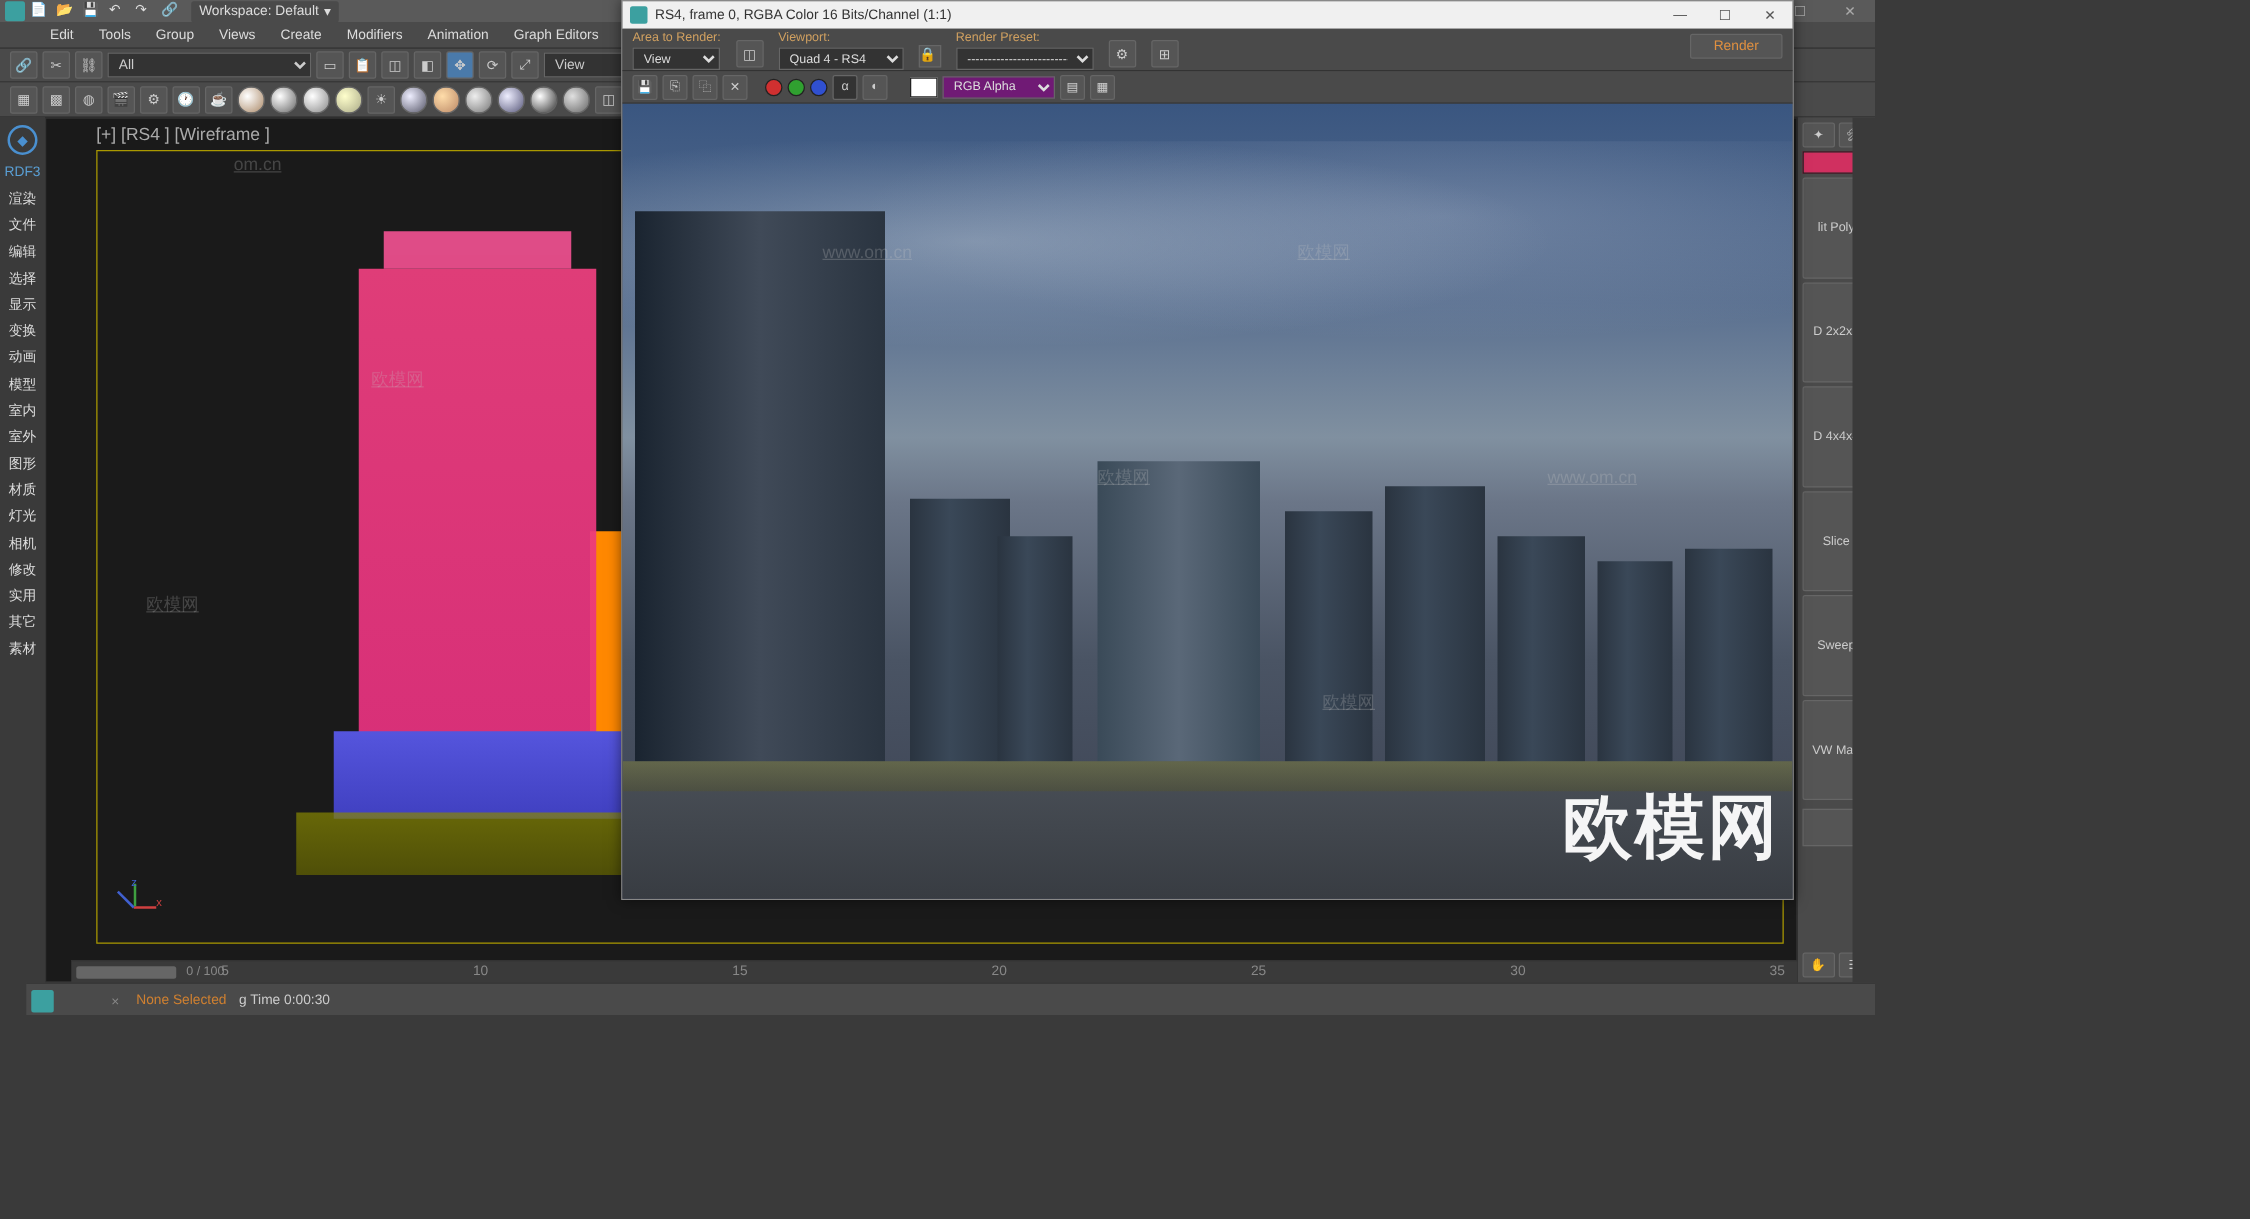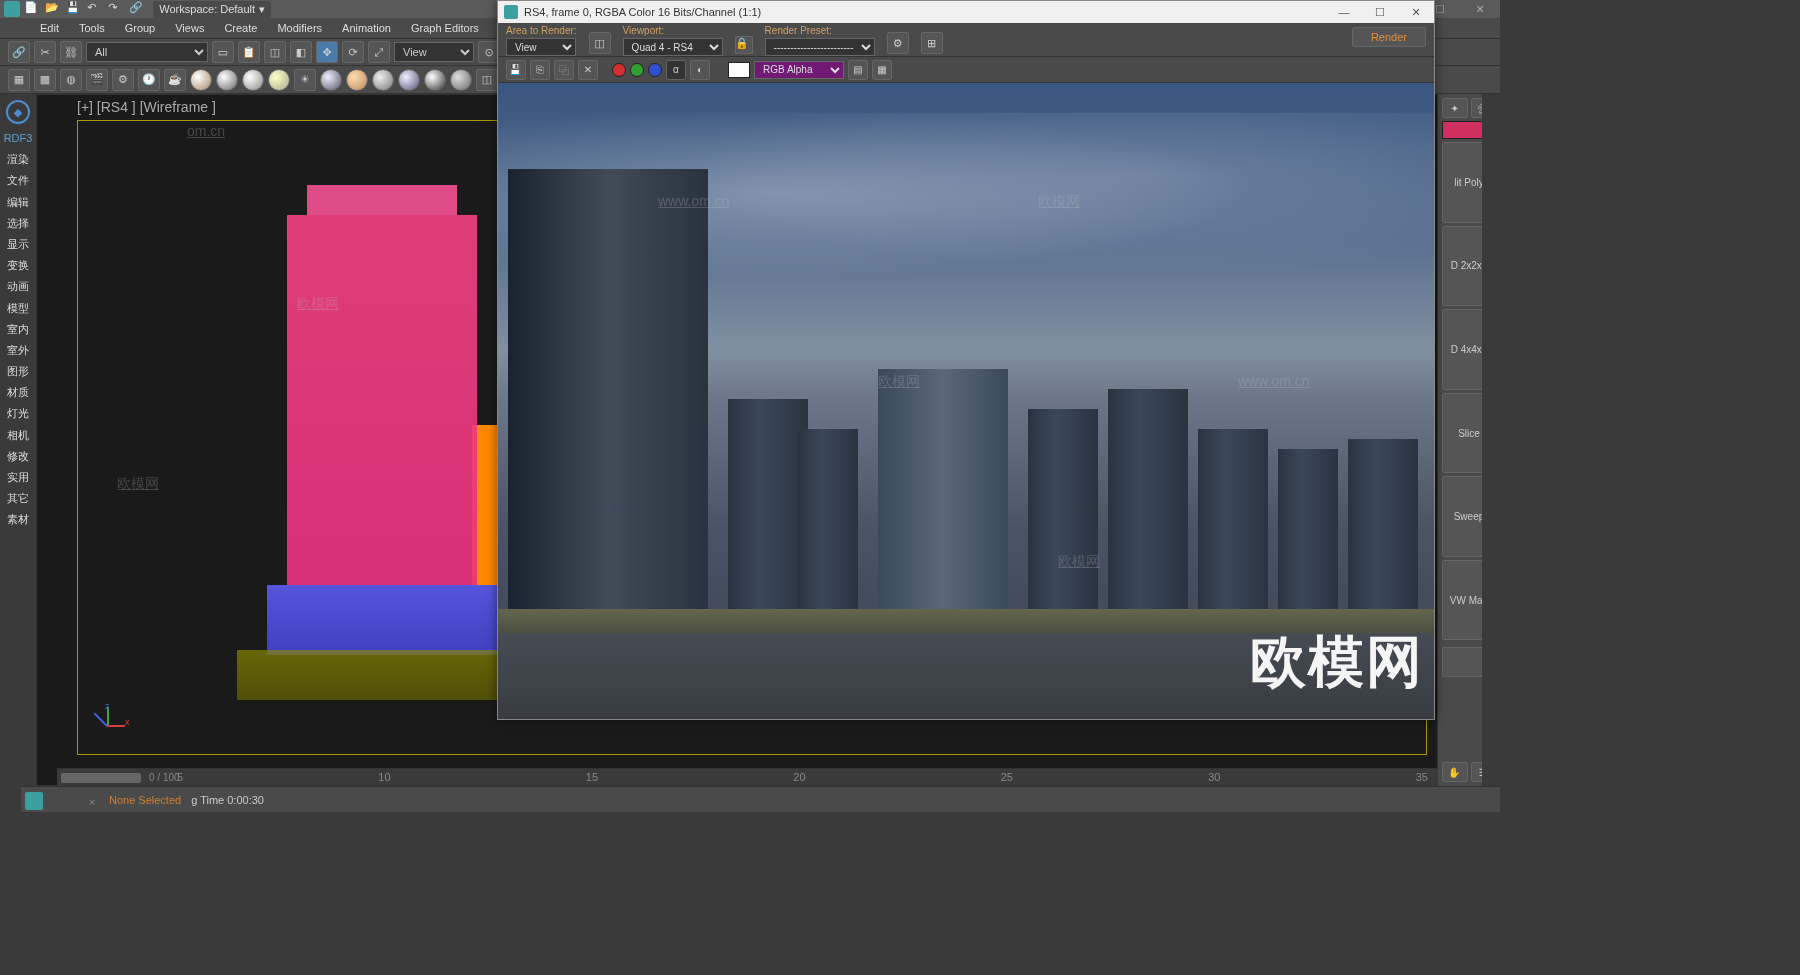--- a/index.html
+++ b/index.html
@@ -156,21 +156,21 @@
   <span>Modifiers</span>
   <span>Animation</span>
   <span>Graph Editors</span>
   <span>Ren</span>
 </div>
 
 <div class="toolbar1">
   <div class="tbtn">🔗</div>
   <div class="tbtn">✂</div>
   <div class="tbtn">⛓</div>
-  <select class="tsel" style="width:122px;">
+  <select class="tsel" style="width:163px;">
     <option>All</option>
   </select>
   <div class="tbtn">▭</div>
   <div class="tbtn">📋</div>
   <div class="tbtn">◫</div>
   <div class="tbtn">◧</div>
   <div class="tbtn active">✥</div>
   <div class="tbtn">⟳</div>
   <div class="tbtn">⤢</div>
   <select class="tsel" style="width:80px;">

